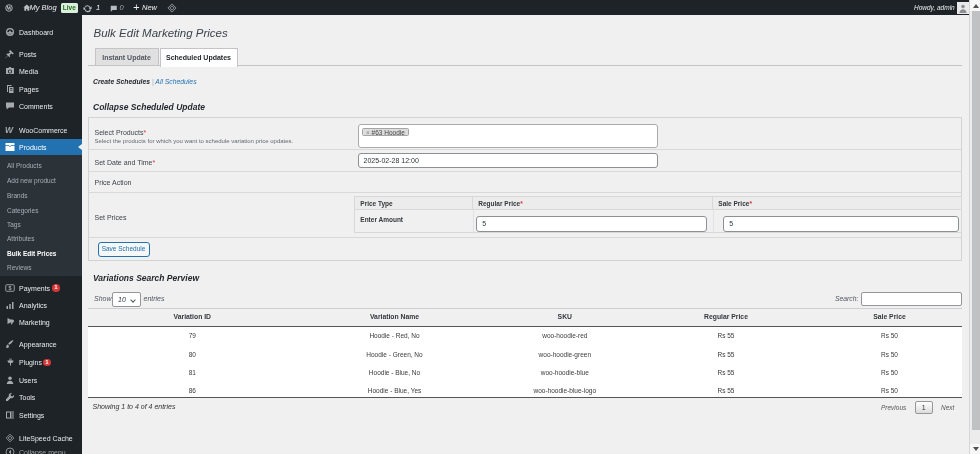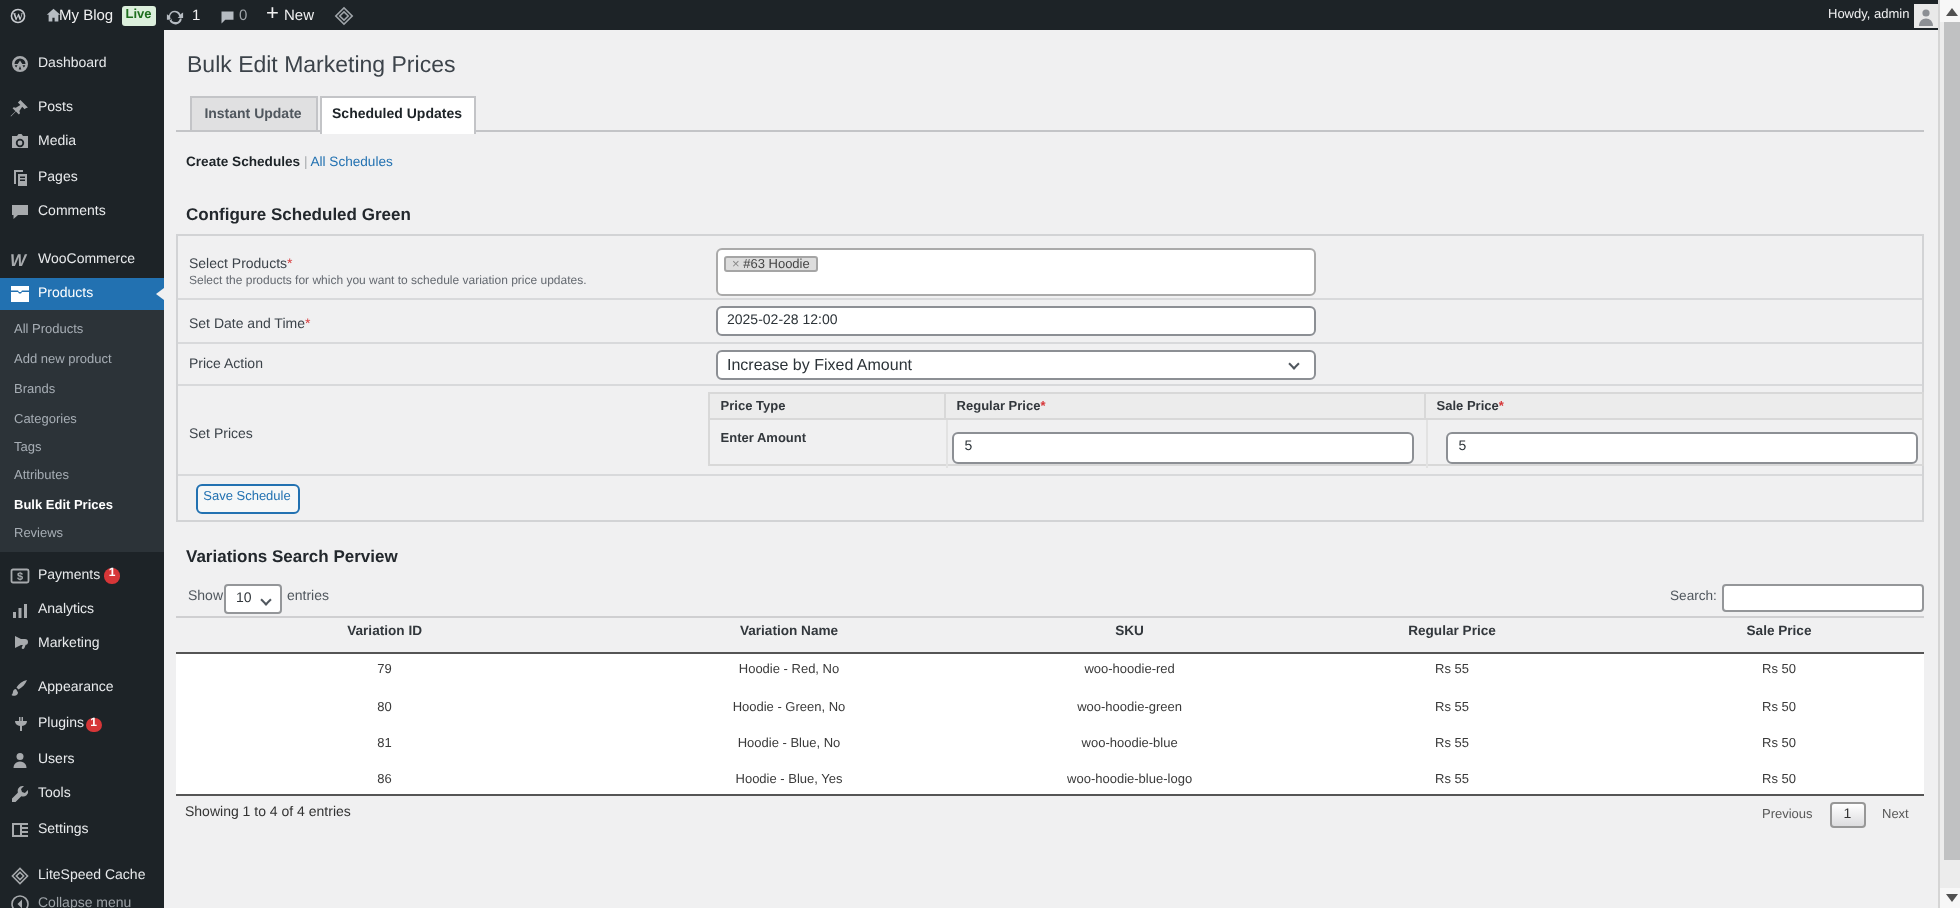--- a/index.html
+++ b/index.html
@@ -1,18 +1,18 @@
 <!DOCTYPE html>
 <html><head>
 <meta charset="utf-8">
 <style>
 * { margin:0; padding:0; box-sizing:border-box; }
 html,body { width:980px; height:454px; overflow:hidden; }
 body { font-family:"Liberation Sans", sans-serif; background:#f0f0f1; position:relative; color:#3c434a; }
-.t { position:absolute; white-space:nowrap; }
+.t { position:absolute; white-space:nowrap;font-style:italic; }
 
 #abar { position:absolute; left:0; top:0; width:980px; height:15px; background:#1d2327; z-index:30; }
 #abar .t { color:#f0f0f1; font-size:7.5px; line-height:15px; top:0; }
 #abar svg { position:absolute; }
 #live { position:absolute; left:61px; top:3px; width:16.5px; height:9.5px; background:#dcefdc; border-radius:1.5px; color:#1e6e1e; font-size:6.5px; font-weight:bold; line-height:9.5px; text-align:center; }
 #avatar { position:absolute; left:956.5px; top:1.5px; width:12px; height:12px; background:#e9e9e9; }
 
 #menu { position:absolute; left:0; top:15px; width:82px; height:439px; background:#1d2327; z-index:20; }
 .mi { position:absolute; left:0; width:82px; height:16px; }
 .mi .lbl { position:absolute; left:19px; top:50%; transform:translateY(-50%); font-size:7px; color:#e8eaec; white-space:nowrap; }
@@ -225,39 +225,36 @@
 </div>
 
 <div class="t" style="left:93.5px;top:26.5px;font-size:11.5px;color:#3c434a">Bulk Edit Marketing Prices</div>
 
 <div id="tabline"></div>
 <div id="tab1" class="tab">Instant Update</div>
 <div id="tab2" class="tab">Scheduled Updates</div>
 
 <div class="t" style="left:93px;top:78px;font-size:6.8px"><b style="color:#1d2327">Create Schedules</b> <span style="color:#a7aaad">|</span> <span class="link">All Schedules</span></div>
 
-<div class="t" style="left:93px;top:102px;font-size:8.5px;font-weight:bold;color:#23282d">Configure Scheduled Green</div>
+<div class="t" style="left:93px;top:102px;font-size:8.5px;font-weight:bold;color:#23282d">Collapse Scheduled Update</div>
 
 <div id="ftable">
   <div class="frow" style="top:0;height:31.5px">
     <div class="flabel" style="top:10.5px">Select Products<span class="red">*</span></div>
     <div class="flabel" style="top:20px;font-size:6px;color:#646970">Select the products for which you want to schedule variation price updates.</div>
     <div style="position:absolute;left:268.5px;top:5.5px;width:300px;height:24.5px;background:#fff;border:1px solid #aaa;border-radius:3px">
       <div style="position:absolute;left:3.5px;top:3.5px;height:8px;background:#dddddd;border:1px solid #a5a5a5;border-radius:1.5px;font-size:6.5px;color:#444;line-height:7.5px;padding:0 3px"><span style="color:#888">×</span> #63 Hoodie</div>
     </div>
   </div>
   <div class="frow" style="top:31.5px;height:22px">
     <div class="flabel" style="top:9.5px">Set Date and Time<span class="red">*</span></div>
     <div class="inp" style="left:268.5px;top:3px;width:300px;height:15.5px">2025-02-28 12:00</div>
   </div>
   <div class="frow" style="top:53.5px;height:21.5px">
     <div class="flabel" style="top:7px">Price Action</div>
-    <div class="inp" style="left:268.5px;top:3px;width:300px;height:15.5px;font-size:8px">Increase by Fixed Amount
-      <div class="chev" style="right:8px;top:4.5px"></div>
-    </div>
   </div>
   <div class="frow" style="top:75px;height:45px">
     <div class="flabel" style="top:21px">Set Prices</div>
     <div id="ptable">
       <div class="pth" style="left:0;width:118px">Price Type</div>
       <div class="pth" style="left:118px;width:240px">Regular Price<span class="red">*</span></div>
       <div class="pth" style="left:358px;width:248px;border-right:none">Sale Price<span class="red">*</span></div>
       <div style="position:absolute;left:5px;top:19.5px;font-size:6.5px;font-weight:bold;color:#32373c">Enter Amount</div>
       <div style="position:absolute;left:118px;top:13.5px;width:1px;height:24px;background:#e2e2e2"></div>
         <div style="position:absolute;left:358px;top:13.5px;width:1px;height:24px;background:#e2e2e2"></div>

